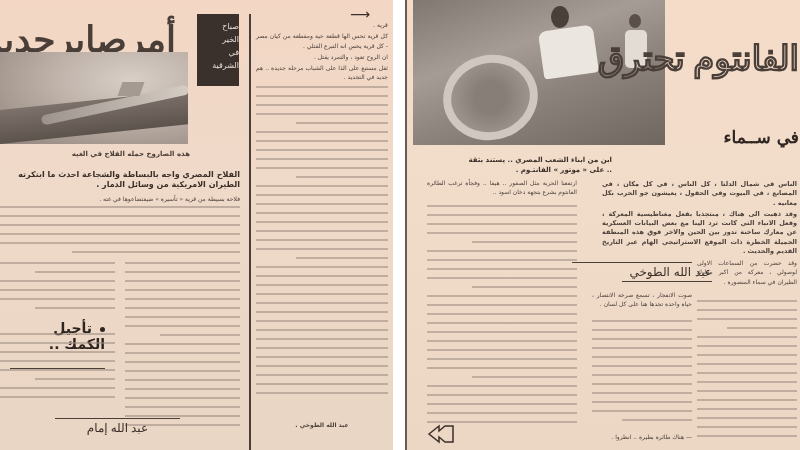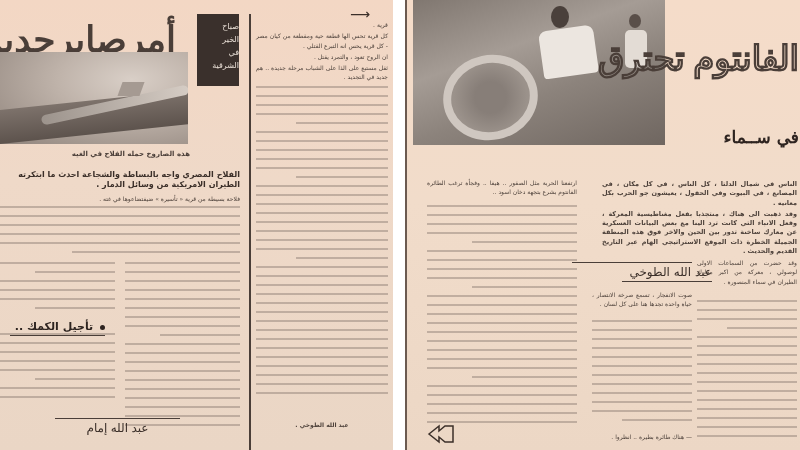--- a/index.html
+++ b/index.html
@@ -19,22 +19,22 @@
     background: radial-gradient(ellipse at 70% 30%, #d9cfc7 0%, #bfb3aa 40%, #8f837b 100%); overflow: hidden; }
   .lp-photo .missile { position: absolute; left: 40px; top: 48px; width: 150px; height: 10px; background: linear-gradient(90deg, #9c938c, #d5ccc4); transform: rotate(-12deg); border-radius: 5px; }
   .lp-photo .fin { position: absolute; left: 120px; top: 30px; width: 22px; height: 14px; background: #a59a92; transform: skewX(-20deg); }
   .lp-photo .ground { position: absolute; left: 0; bottom: 0; width: 100%; height: 34px; background: linear-gradient(180deg, #7d726b, #5d534d); transform: skewY(-6deg); transform-origin: left bottom; }
   .lp-badge { position: absolute; left: 197px; top: 14px; width: 42px; height: 72px; background: #3a302c; color: #e9dfd6; font-size: 8px; line-height: 13px; text-align: right; direction: rtl; padding-top: 6px; }
   .lp-badge span { display: block; }
   .lp-caption { position: absolute; left: 40px; top: 150px; width: 150px; font-size: 7px; color: #4a3e38; }
   .lp-lede { position: absolute; left: 0; top: 170px; width: 240px; font-size: 8px; line-height: 10px; font-weight: bold; color: #3b2f29; }
   .lp-vrule { position: absolute; left: 249px; top: 14px; width: 2px; height: 436px; background: #4a3e38; }
   .lp-arrow { position: absolute; left: 350px; top: 6px; font-size: 14px; color: #3b2f29; }
-  .lp-byline { position: absolute; left: 55px; top: 418px; width: 125px; border-top: 1px solid #4a3e38; font-family: Liberation Sans, sans-serif; font-size: 12px; text-align: center; color: #3b2f29; padding-top: 2px; letter-spacing: 2px; }
-  .lp-subhead { position: absolute; left: 10px; top: 320px; width: 95px; font-size: 11px; font-weight: bold; color: #2e2420; border-bottom: 1px solid #4a3e38; padding-bottom: 2px; }
+  .lp-byline { position: absolute; left: 55px; top: 418px; width: 125px; border-top: 1px solid #4a3e38; font-family: Liberation Serif, serif; font-size: 12px; text-align: center; color: #3b2f29; padding-top: 2px; letter-spacing: 2px; }
+  .lp-subhead { position: absolute; left: 10px; top: 320px; width: 95px; font-size: 14px; font-weight: bold; color: #2e2420; border-bottom: 1px solid #4a3e38; padding-bottom: 16px; }
   .lp-subhead .dot { display: inline-block; width: 5px; height: 5px; border-radius: 50%; background: #2e2420; margin-left: 3px; vertical-align: middle; }
 
   
   .textcol { position: absolute; direction: rtl; }
   .textcol p { font-size: 6px; line-height: 9.3px; color: #4e423b; text-align: justify; margin-bottom: 2px; }
   .lines { position: absolute; }
   .lines i { display: block; height: 2px; background: #9b8a7f; margin-bottom: 7px; opacity: .55; }
   .lines i.s { width: 70%; margin-left: auto; }
 
   
@@ -191,20 +191,21 @@
 
 <div class="page page-right">
   <div class="rp-photo">
     <div class="wheel"></div>
     <div class="boy-head"></div>
     <div class="boy"></div>
     <div class="kid-head"></div>
     <div class="kid"></div>
   </div>
 
+  <div class="rp-caption rtl">ابن من ابناء الشعب المصري .. يستند بثقة .. على « موتور » الفانتـوم .</div>
 
   <div class="rp-title1">الفانتوم تحترق</div>
   <div class="rp-title2">
     <div>في ســماء</div>
   </div>
 
   <div class="textcol" style="left:195px; top:180px; width:195px;">
     <p style="font-weight:bold; font-size:6.5px;">الناس في شمال الدلتا ، كل الناس ، في كل مكان ، في المصانع ، في البيوت وفي الحقول ، يعيشون جو الحرب بكل معانيه .</p>
     <p style="font-weight:bold; font-size:6.5px;">وقد ذهبت الى هناك ، منتجذبا بفعل مغناطيسية المعركة ، وفعل الانباء التي كانت ترد الينا مع بعض البيانات العسكرية عن معارك ساخنة تدور بين الحين والاخر فوق هذه المنطقة الجميلة الخطرة ذات الموقع الاستراتيجي الهام عبر التاريخ القديم والحديث .</p>
   </div>

